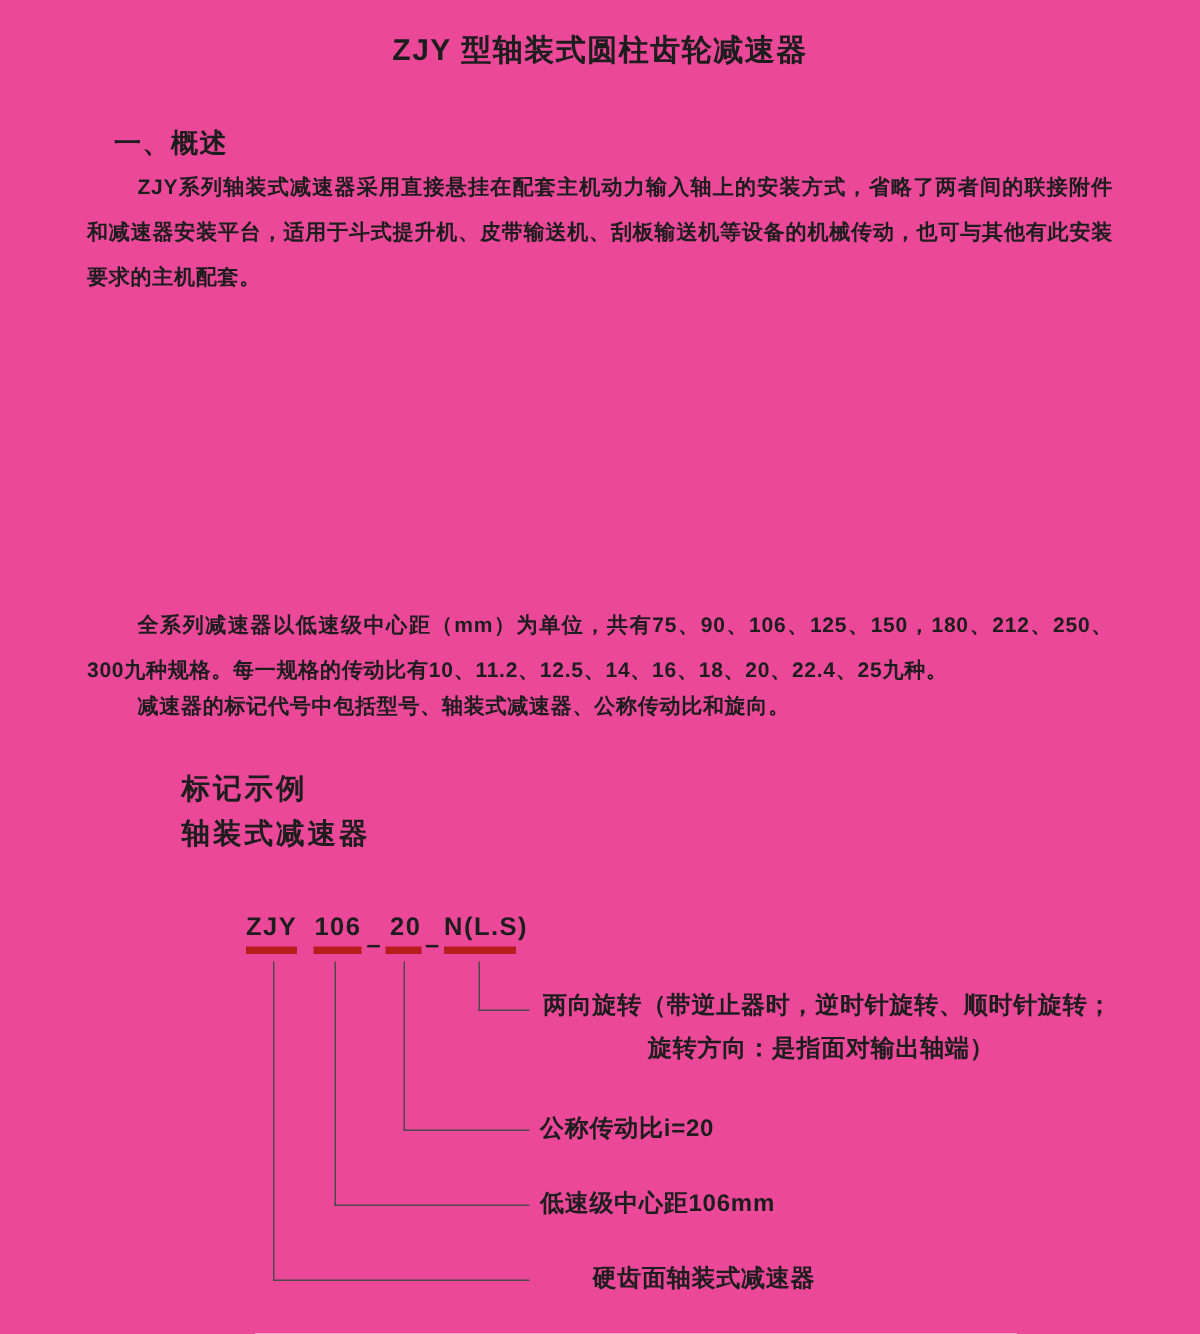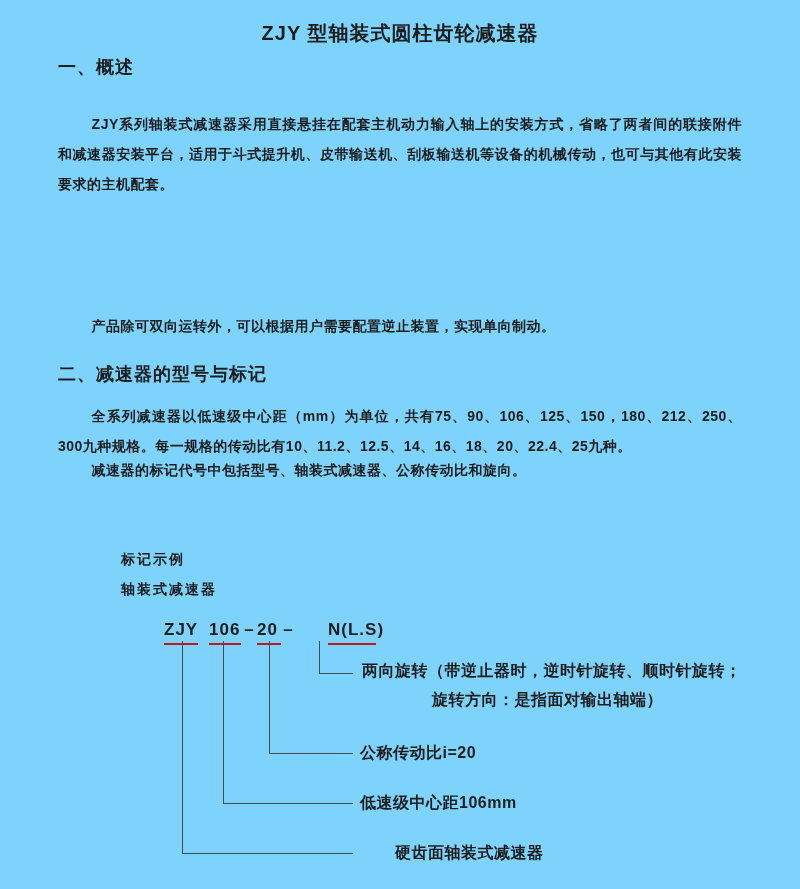--- a/index.html
+++ b/index.html
@@ -6,21 +6,21 @@
     margin: 0;
     padding: 0;
     background: #f4f4f2;
     font-family: "Liberation Sans", "DejaVu Sans", sans-serif;
   }
   .page {
     position: relative;
     width: 800px;
     height: 889px;
     margin: 0 auto;
-    background: #7dd3fc;
+    background: #ec4899;
     color: #1d1d1d;
     overflow: hidden;
   }
   .doc-title {
     position: absolute;
     top: 20px;
     left: 0;
     width: 100%;
     text-align: center;
     font-size: 20px;
@@ -41,39 +41,38 @@
     font-size: 14px;
     line-height: 30px;
     font-weight: 600;
     text-align: justify;
     text-indent: 2.4em;
     letter-spacing: 0.5px;
   }
   .example-label {
     position: absolute;
     left: 121px;
-    font-size: 14px;
+    font-size: 19px;
     font-weight: 600;
     letter-spacing: 2px;
-    margin-top: 38px;
   }
   .diagram {
     position: absolute;
     top: 595px;
     left: 0;
     width: 800px;
     height: 294px;
   }
   .code-part {
     position: absolute;
-    top: 25px;
+    top: 13px;
     font-size: 17px;
     font-weight: bold;
-    text-align: left;
-    border-bottom: 2px solid #b91c1c;
+    text-align: right;
+    border-bottom: 5px solid #b91c1c;
     padding-bottom: 3px;
     letter-spacing: 1px;
   }
   .code-dash {
     position: absolute;
     top: 25px;
     font-size: 17px;
     font-weight: bold;
     text-align: center;
   }
@@ -91,39 +90,37 @@
     letter-spacing: 0.5px;
   }
 </style>
 </head>
 <body>
 
 <div class="page">
 
   <div class="doc-title">ZJY 型轴装式圆柱齿轮减速器</div>
 
-  <div class="sec-heading" style="top:55px;">一、概述</div>
+  <div class="sec-heading" style="top:83px;margin-left:18px;">一、概述</div>
   <div class="para" style="top:109px;">ZJY系列轴装式减速器采用直接悬挂在配套主机动力输入轴上的安装方式，省略了两者间的联接附件和减速器安装平台，适用于斗式提升机、皮带输送机、刮板输送机等设备的机械传动，也可与其他有此安装要求的主机配套。</div>
-  <div class="para" style="top:311px;">产品除可双向运转外，可以根据用户需要配置逆止装置，实现单向制动。</div>
 
-  <div class="sec-heading" style="top:362px;">二、减速器的型号与标记</div>
   <div class="para" style="top:401px;">全系列减速器以低速级中心距（mm）为单位，共有75、90、106、125、150，180、212、250、300九种规格。每一规格的传动比有10、11.2、12.5、14、16、18、20、22.4、25九种。</div>
   <div class="para" style="top:455px;">减速器的标记代号中包括型号、轴装式减速器、公称传动比和旋向。</div>
 
   <div class="example-label" style="top:513px;">标记示例</div>
   <div class="example-label" style="top:543px;">轴装式减速器</div>
 
   <div class="diagram">
 
     <span class="code-part" style="left:164px; width:34px;">ZJY</span>
     <span class="code-part" style="left:209px; width:32px;">106</span>
     <span class="code-dash" style="left:242px; width:14px;">–</span>
     <span class="code-part" style="left:257px; width:24px;">20</span>
     <span class="code-dash" style="left:281px; width:14px;">–</span>
-    <span class="code-part" style="left:296px; width:48px;margin-left:32px;">N(L.S)</span>
+    <span class="code-part" style="left:296px; width:48px;">N(L.S)</span>
 
     <div class="elbow" style="left:319px; top:46px; width:33px; height:32px;"></div>
     <div class="elbow" style="left:269px; top:46px; width:83px; height:112px;"></div>
     <div class="elbow" style="left:223px; top:46px; width:129px; height:162px;"></div>
     <div class="elbow" style="left:182px; top:46px; width:170px; height:212px;"></div>
 
     <div class="callout" style="left:362px; top:66px;">两向旋转（带逆止器时，逆时针旋转、顺时针旋转；</div>
     <div class="callout" style="left:432px; top:95px;">旋转方向：是指面对输出轴端）</div>
     <div class="callout" style="left:360px; top:148px;">公称传动比i=20</div>
     <div class="callout" style="left:360px; top:198px;">低速级中心距106mm</div>

